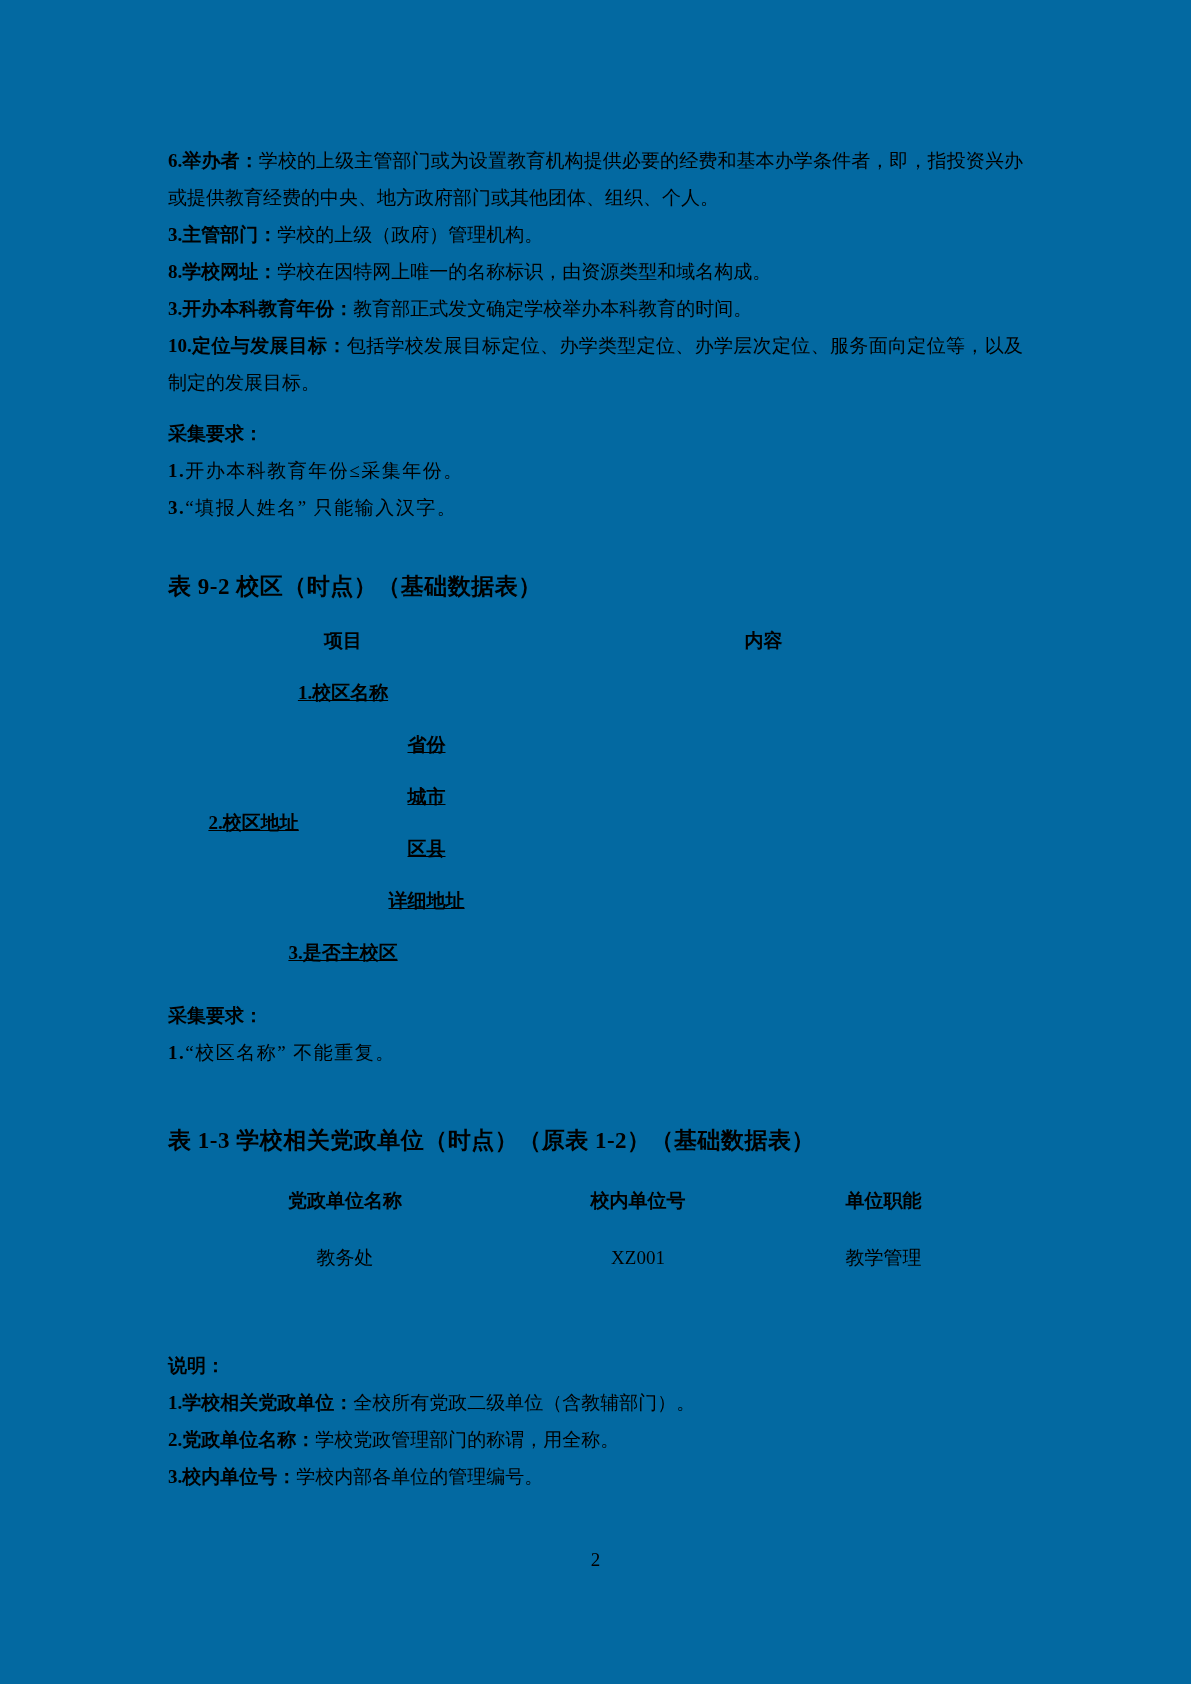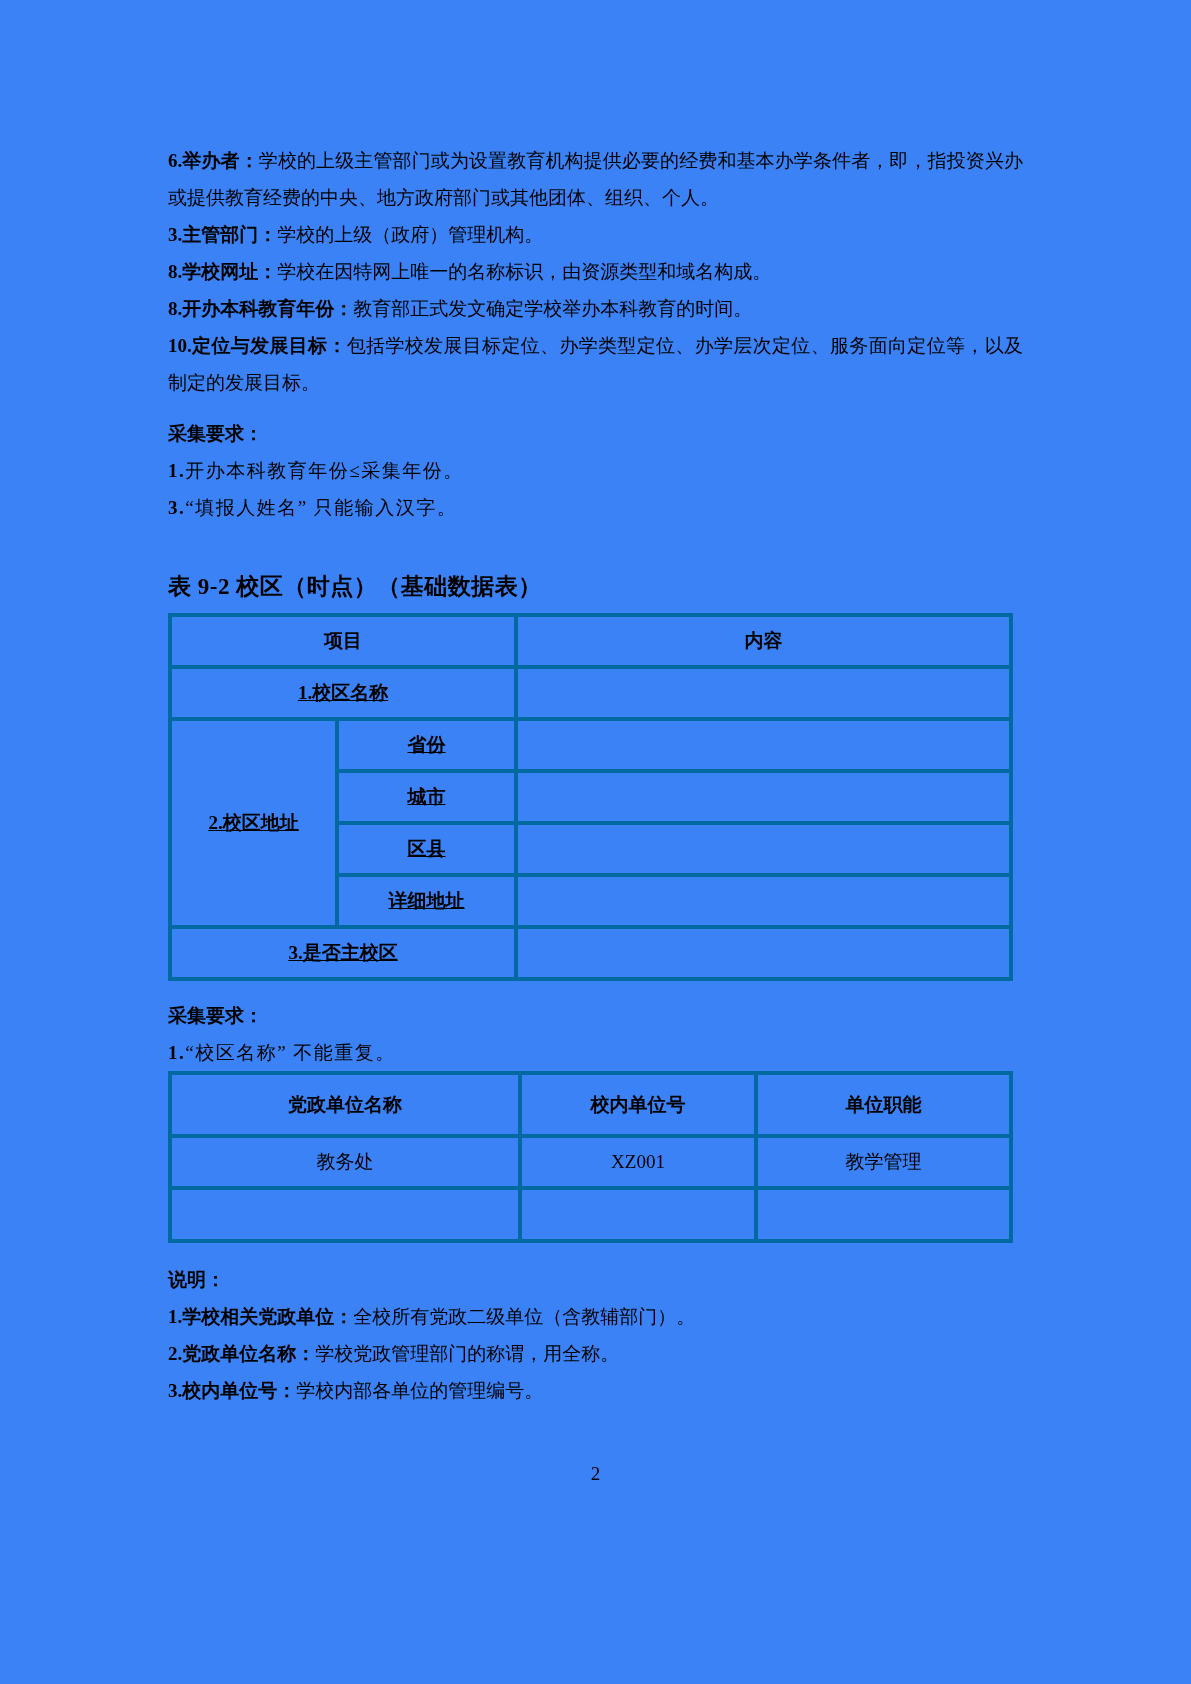--- a/index.html
+++ b/index.html
@@ -1,21 +1,21 @@
 <!DOCTYPE html>
 <html><head>
 <meta charset="utf-8">
 <style>
   html,body{margin:0;padding:0;background:#ffffff;}
   .page{
     position:relative;
     width:1191px;height:1684px;
     box-sizing:border-box;
     padding:142px 168px 16px 168px;
-    background:#3b82f6;color:#000000;
+    background:#0369a1;color:#000000;
     font-family:"Liberation Serif","DejaVu Serif",serif;
     font-size:19px;
     overflow:hidden;
   }
   p{margin:0;line-height:37px;text-align:justify;}
   .blabel{font-weight:700;}
   .sec-title{font-weight:700;margin-top:14px;}
   .spaced{letter-spacing:1.5px;}
   .table-title{
     font-size:23px;font-weight:700;line-height:34px;
@@ -27,32 +27,32 @@
   .doc-table td{border:4px solid #0369a1;vertical-align:middle;padding:0 5px;box-sizing:border-box;overflow:hidden;}
   .t12 td{font-weight:700;}
   .t12 tr{height:52px;}
   .t12 td.center,.t13 td{text-align:center;}
   .t12 td.rowlabel{text-align:center;text-decoration:underline;}
   .t13 tr.hdr{height:63px;}
   .t13 tr.hdr td{font-weight:700;}
   .t13 tr.r1{height:52px;}
   .t13 tr.r2{height:53px;}
   .req-follow{margin-top:16px;}
-  .notes-title{margin-top:18px;}
+  .notes-title{margin-top:8px;}
   .page-number{text-align:center;margin-top:46px;}
 </style>
 </head>
 <body>
 
 <div class="page">
 
   <p><span class="blabel">6.举办者：</span><span>学校的上级主管部门或为设置教育机构提供必要的经费和基本办学条件者，即，指投资兴办或提供教育经费的中央、地方政府部门或其他团体、组织、个人。</span></p>
   <p><span class="blabel">3.主管部门：</span><span>学校的上级（政府）管理机构。</span></p>
   <p><span class="blabel">8.学校网址：</span><span>学校在因特网上唯一的名称标识，由资源类型和域名构成。</span></p>
-  <p><span class="blabel">8.开办本科教育年份：</span><span>教育部正式发文确定学校举办本科教育的时间。</span></p>
+  <p><span class="blabel">3.开办本科教育年份：</span><span>教育部正式发文确定学校举办本科教育的时间。</span></p>
   <p><span class="blabel">10.定位与发展目标：</span><span>包括学校发展目标定位、办学类型定位、办学层次定位、服务面向定位等，以及制定的发展目标。</span></p>
 
   <p class="sec-title">采集要求：</p>
   <p class="spaced"><span class="blabel">1.</span><span>开办本科教育年份≤采集年份。</span></p>
   <p class="spaced"><span class="blabel">3.</span><span>“填报人姓名” 只能输入汉字。</span></p>
 
   <div class="table-title">表 9-2 校区（时点）（基础数据表）</div>
 
   <table class="doc-table t12">
     <colgroup>
@@ -89,20 +89,21 @@
     <tr>
       <td colspan="2" class="rowlabel">3.是否主校区</td>
       <td></td>
     </tr>
   </tbody>
     </table>
 
   <p class="sec-title req-follow blabel">采集要求：</p>
   <p class="spaced"><span class="blabel">1.</span><span>“校区名称” 不能重复。</span></p>
 
+  <div class="table-title second">表 1-3 学校相关党政单位（时点）（原表 1-2）（基础数据表）</div>
 
   <table class="doc-table t13">
     <colgroup>
         <col style="width:350px">
         <col style="width:236px">
         <col>
       </colgroup>
     <tbody>
         <tr class="hdr">
       <td>党政单位名称</td>

